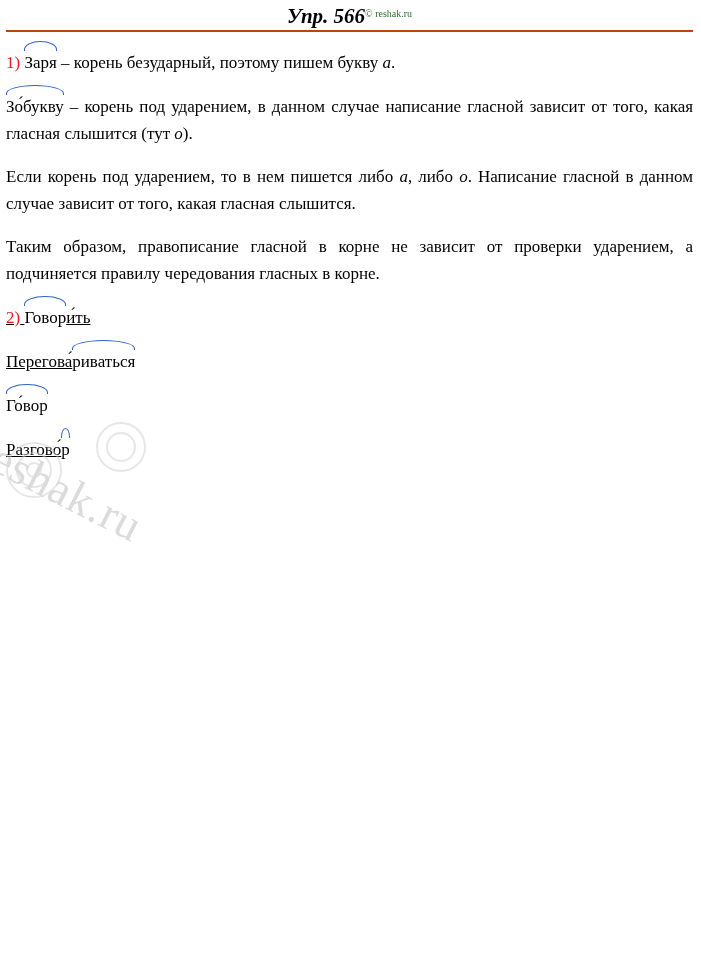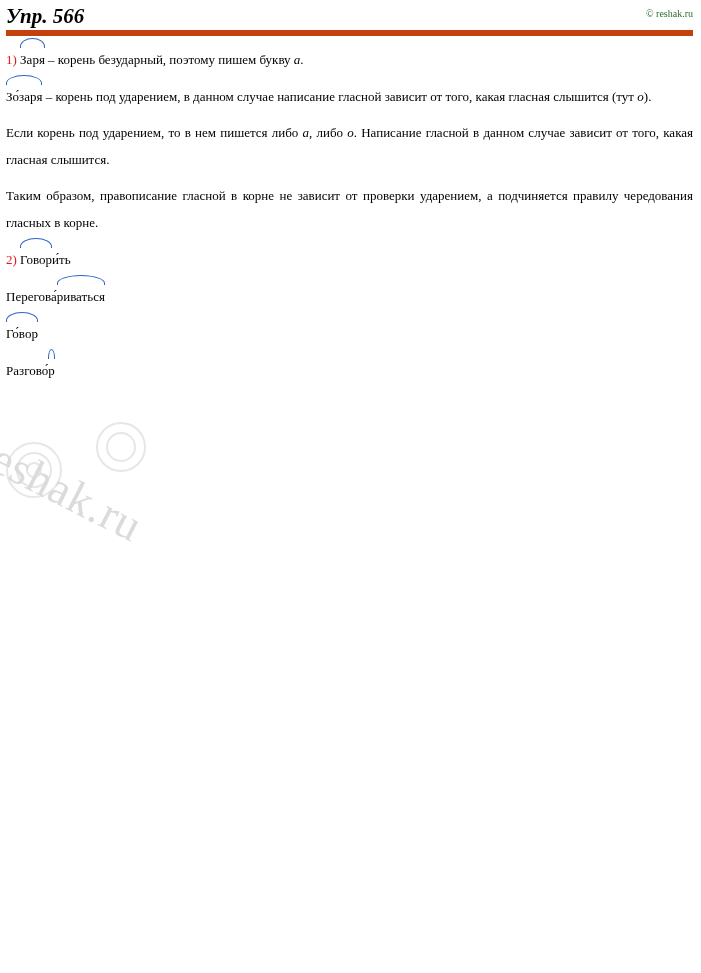--- a/index.html
+++ b/index.html
@@ -18,47 +18,48 @@
   .page {
     position: relative;
     width: 701px;
     height: 973px;
     box-sizing: border-box;
     padding: 4px 8px 0 6px;
   }
   .header {
     display: flex;
     align-items: flex-start;
-    justify-content: space-between;
-    border-bottom: 6px solid #c2410c;
+    justify-content: center;
+    border-bottom: 2px solid #c2410c;
     padding-bottom: 2px;
     margin-bottom: 6px;
   }
   .header-title {
     font-family: "Liberation Serif", serif;
     font-weight: bold;
     font-style: italic;
     font-size: 21px;
     line-height: 24px;
   }
   .header-brand {
     font-family: "Liberation Serif", serif;
     font-size: 10px;
     color: #2f6d2f;
     padding-top: 4px;
   }
   p.para {
-    margin: 9px 0 9px 0;
-    font-size: 13px;
+    margin: 16px 0 9px 0;
+    font-size: 17px;
     line-height: 27px;
     text-align: justify;
     text-justify: inter-word;
   }
   p.para.nojust {
     text-align: left;
+    text-decoration: underline;
   }
   .item-num {
     color: #e01b1b;
   }
   .bold {
     font-weight: bold;
   }
   .ital {
     font-style: italic;
   }
@@ -121,21 +122,21 @@
     <div class="wm-ring" style="left:6px;  top:44px;  width:52px; height:52px;"></div>
     <div class="wm-ring" style="left:16px; top:54px;  width:32px; height:32px;"></div>
     <div class="wm-ring" style="left:26px; top:64px;  width:12px; height:12px;"></div>
     <div class="wm-ring" style="left:96px; top:24px;  width:46px; height:46px;"></div>
     <div class="wm-ring" style="left:106px;top:34px;  width:26px; height:26px;"></div>
     <div class="wm-text">reshak.ru</div>
   </div>
 
   <div id="content">
       <p class="para"><span class="item-num">1)</span> <span class="arc">Заря</span><span> – корень безударный, поэтому пишем букву </span><span class="ital">а</span><span>.</span></p>
-      <p class="para"><span class="arc">Зо́заря</span><span> – корень под ударением, в данном случае написание гласной зависит от того, какая гласная слышится (тут </span><span class="ital">о</span><span>).</span></p>
+      <p class="para"><span class="arc">Зо́букву</span><span> – корень под ударением, в данном случае написание гласной зависит от того, какая гласная слышится (тут </span><span class="ital">о</span><span>).</span></p>
       <p class="para"><span>Если корень под ударением, то в нем пишется либо </span><span class="ital">а</span><span>, либо </span><span class="ital">о</span><span>. Написание гласной в данном случае зависит от того, какая гласная слышится.</span></p>
       <p class="para"><span>Таким образом, правописание гласной в корне не зависит от проверки ударением, а подчиняется правилу чередования гласных в корне.</span></p>
       <p class="para nojust"><span class="item-num">2)</span> <span class="arc">Говор</span><span>и́ть</span></p>
       <p class="para nojust"><span>Перегова́</span><span class="arc">риваться</span></p>
       <p class="para nojust"><span class="arc">Го́вор</span></p>
       <p class="para nojust"><span>Разгово́</span><span class="arc">р</span></p>
     </div>
 
 </div>
 

